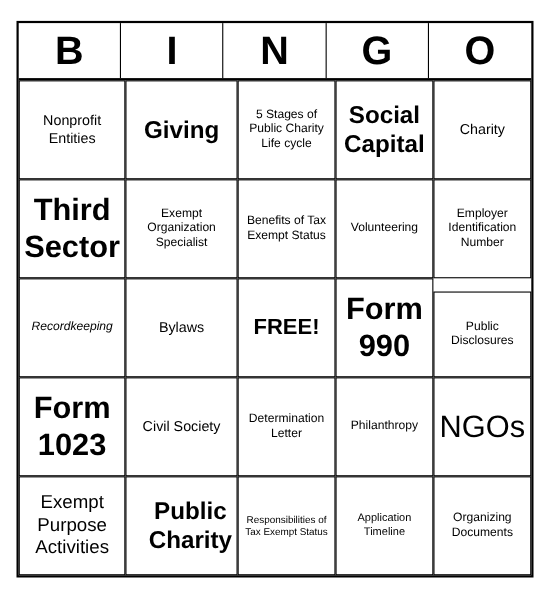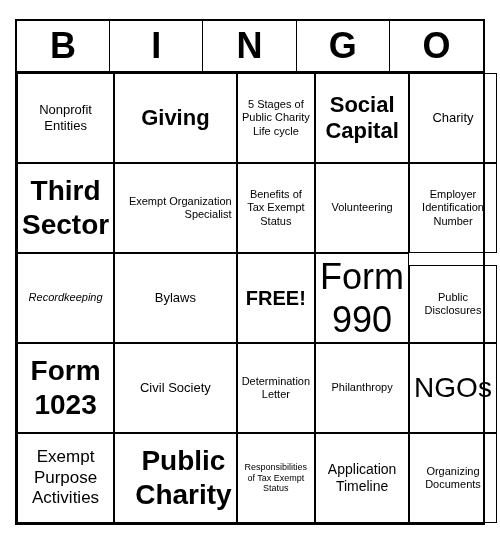--- a/index.html
+++ b/index.html
@@ -83,42 +83,42 @@
       </div>
       <div class="bingo-cell" style="font-size: 22px; font-weight: bold;">
         <span>Social Capital</span>
       </div>
       <div class="bingo-cell" style="font-size: 13px; font-weight: normal;">
         <span>Charity</span>
       </div>
       <div class="bingo-cell" style="font-size: 28px; font-weight: bold;">
         <span>Third Sector</span>
       </div>
-      <div class="bingo-cell" style="font-size: 11px; text-align: right;">
+      <div class="bingo-cell" style="font-size: 11px;">
         <span>Exempt Organization Specialist</span>
       </div>
       <div class="bingo-cell" style="font-size: 11px;">
         <span>Benefits of Tax Exempt Status</span>
       </div>
       <div class="bingo-cell" style="font-size: 11px;">
         <span>Volunteering</span>
       </div>
       <div class="bingo-cell" style="font-size: 11px;">
         <span>Employer Identification Number</span>
       </div>
       <div class="bingo-cell" style="font-size: 11px; font-style: italic;">
         <span>Recordkeeping</span>
       </div>
       <div class="bingo-cell" style="font-size: 13px; font-weight: normal;">
         <span>Bylaws</span>
       </div>
       <div class="bingo-cell" style="font-size: 20px; font-weight: bold;">
         <span>FREE!</span>
       </div>
-      <div class="bingo-cell" style="font-size: 36px; font-weight: normal; text-align: center;">
+      <div class="bingo-cell" style="font-size: 28px; font-weight: bold; text-align: center;">
         <span>Form 990</span>
       </div>
       <div class="bingo-cell" style="font-size: 11px; margin-top: 12px;">
         <span>Public Disclosures</span>
       </div>
       <div class="bingo-cell" style="font-size: 28px; font-weight: bold;">
         <span>Form 1023</span>
       </div>
       <div class="bingo-cell" style="font-size: 13px; font-weight: normal;">
         <span>Civil Society</span>
@@ -128,26 +128,26 @@
       </div>
       <div class="bingo-cell" style="font-size: 11px;">
         <span>Philanthropy</span>
       </div>
       <div class="bingo-cell" style="font-size: 28px; font-weight: normal;">
         <span>NGOs</span>
       </div>
       <div class="bingo-cell" style="font-size: 17px; font-weight: normal;">
         <span>Exempt Purpose Activities</span>
       </div>
-      <div class="bingo-cell" style="font-size: 28px; font-weight: bold; padding-left: 20px;">
+      <div class="bingo-cell" style="font-size: 22px; font-weight: bold; padding-left: 20px;">
         <span>Public Charity</span>
       </div>
       <div class="bingo-cell" style="font-size: 9px;">
         <span>Responsibilities of Tax Exempt Status</span>
       </div>
-      <div class="bingo-cell" style="font-size: 14px;">
+      <div class="bingo-cell" style="font-size: 10px;">
         <span>Application Timeline</span>
       </div>
       <div class="bingo-cell" style="font-size: 11px;">
         <span>Organizing Documents</span>
       </div>
     </div>
 </div>
 
 </body></html>

